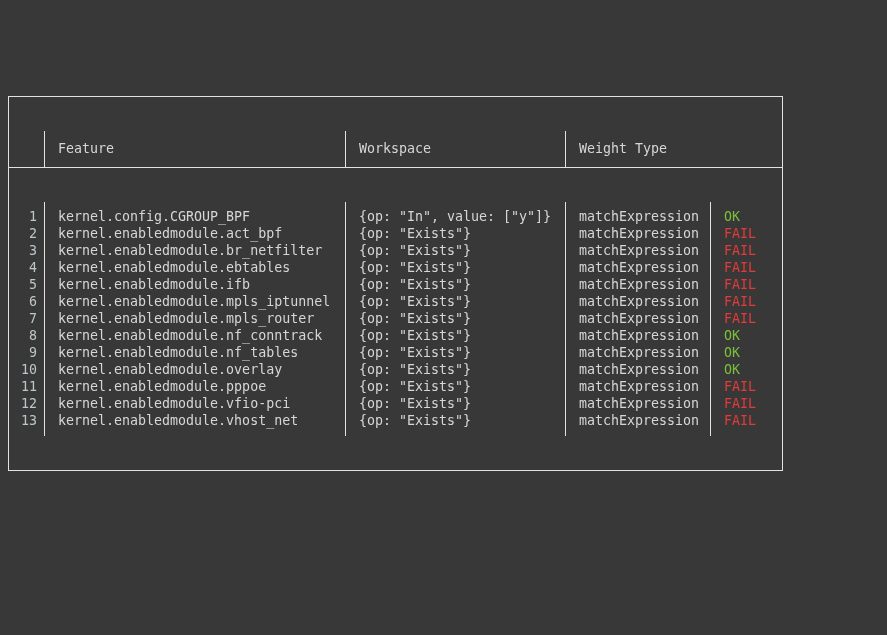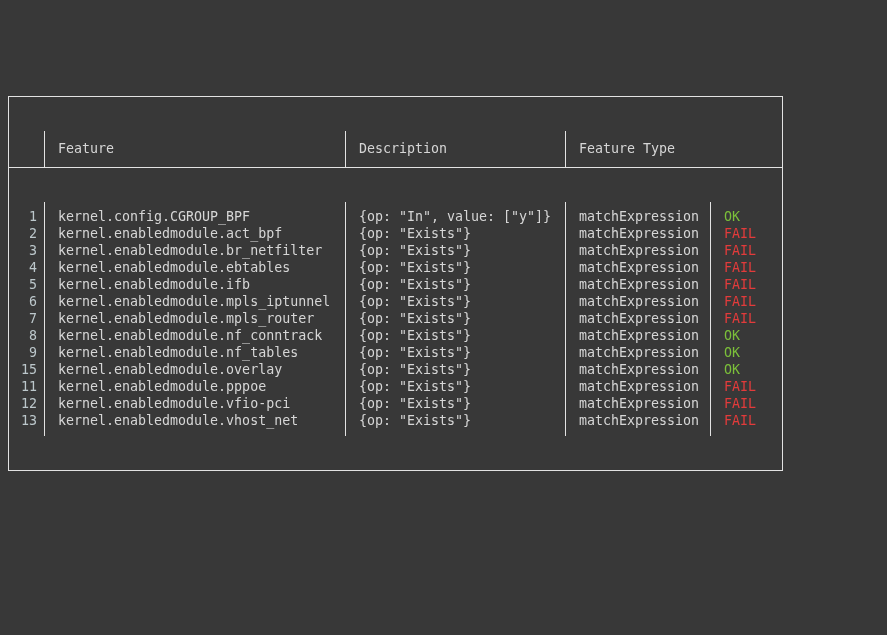--- a/index.html
+++ b/index.html
@@ -41,25 +41,25 @@
 <body>
 
 <div class="terminal">
 
 
 
   <div class="ctable t1">
     <div class="cols header">
       <div class="cell"></div>
       <div class="cell">Feature</div>
-      <div class="cell">Description</div>
-      <div class="cell">Feature Type</div>
+      <div class="cell">Workspace</div>
+      <div class="cell">Weight Type</div>
     </div>
     <div class="cols">
-      <div class="col numcol"><span class="ln">1</span><span class="ln">2</span><span class="ln">3</span><span class="ln">4</span><span class="ln">5</span><span class="ln">6</span><span class="ln">7</span><span class="ln">8</span><span class="ln">9</span><span class="ln">15</span><span class="ln">11</span><span class="ln">12</span><span class="ln">13</span></div>
+      <div class="col numcol"><span class="ln">1</span><span class="ln">2</span><span class="ln">3</span><span class="ln">4</span><span class="ln">5</span><span class="ln">6</span><span class="ln">7</span><span class="ln">8</span><span class="ln">9</span><span class="ln">10</span><span class="ln">11</span><span class="ln">12</span><span class="ln">13</span></div>
       <div class="col"><span class="ln">kernel.config.CGROUP_BPF</span><span class="ln">kernel.enabledmodule.act_bpf</span><span class="ln">kernel.enabledmodule.br_netfilter</span><span class="ln">kernel.enabledmodule.ebtables</span><span class="ln">kernel.enabledmodule.ifb</span><span class="ln">kernel.enabledmodule.mpls_iptunnel</span><span class="ln">kernel.enabledmodule.mpls_router</span><span class="ln">kernel.enabledmodule.nf_conntrack</span><span class="ln">kernel.enabledmodule.nf_tables</span><span class="ln">kernel.enabledmodule.overlay</span><span class="ln">kernel.enabledmodule.pppoe</span><span class="ln">kernel.enabledmodule.vfio-pci</span><span class="ln">kernel.enabledmodule.vhost_net</span></div>
       <div class="col"><span class="ln">{op: "In", value: ["y"]}</span><span class="ln">{op: "Exists"}</span><span class="ln">{op: "Exists"}</span><span class="ln">{op: "Exists"}</span><span class="ln">{op: "Exists"}</span><span class="ln">{op: "Exists"}</span><span class="ln">{op: "Exists"}</span><span class="ln">{op: "Exists"}</span><span class="ln">{op: "Exists"}</span><span class="ln">{op: "Exists"}</span><span class="ln">{op: "Exists"}</span><span class="ln">{op: "Exists"}</span><span class="ln">{op: "Exists"}</span></div>
       <div class="col"><span class="ln">matchExpression</span><span class="ln">matchExpression</span><span class="ln">matchExpression</span><span class="ln">matchExpression</span><span class="ln">matchExpression</span><span class="ln">matchExpression</span><span class="ln">matchExpression</span><span class="ln">matchExpression</span><span class="ln">matchExpression</span><span class="ln">matchExpression</span><span class="ln">matchExpression</span><span class="ln">matchExpression</span><span class="ln">matchExpression</span></div>
       <div class="col"><span class="ln val-ok">OK</span><span class="ln val-fail">FAIL</span><span class="ln val-fail">FAIL</span><span class="ln val-fail">FAIL</span><span class="ln val-fail">FAIL</span><span class="ln val-fail">FAIL</span><span class="ln val-fail">FAIL</span><span class="ln val-ok">OK</span><span class="ln val-ok">OK</span><span class="ln val-ok">OK</span><span class="ln val-fail">FAIL</span><span class="ln val-fail">FAIL</span><span class="ln val-fail">FAIL</span></div>
     </div>
   </div>
 
   
   
 

